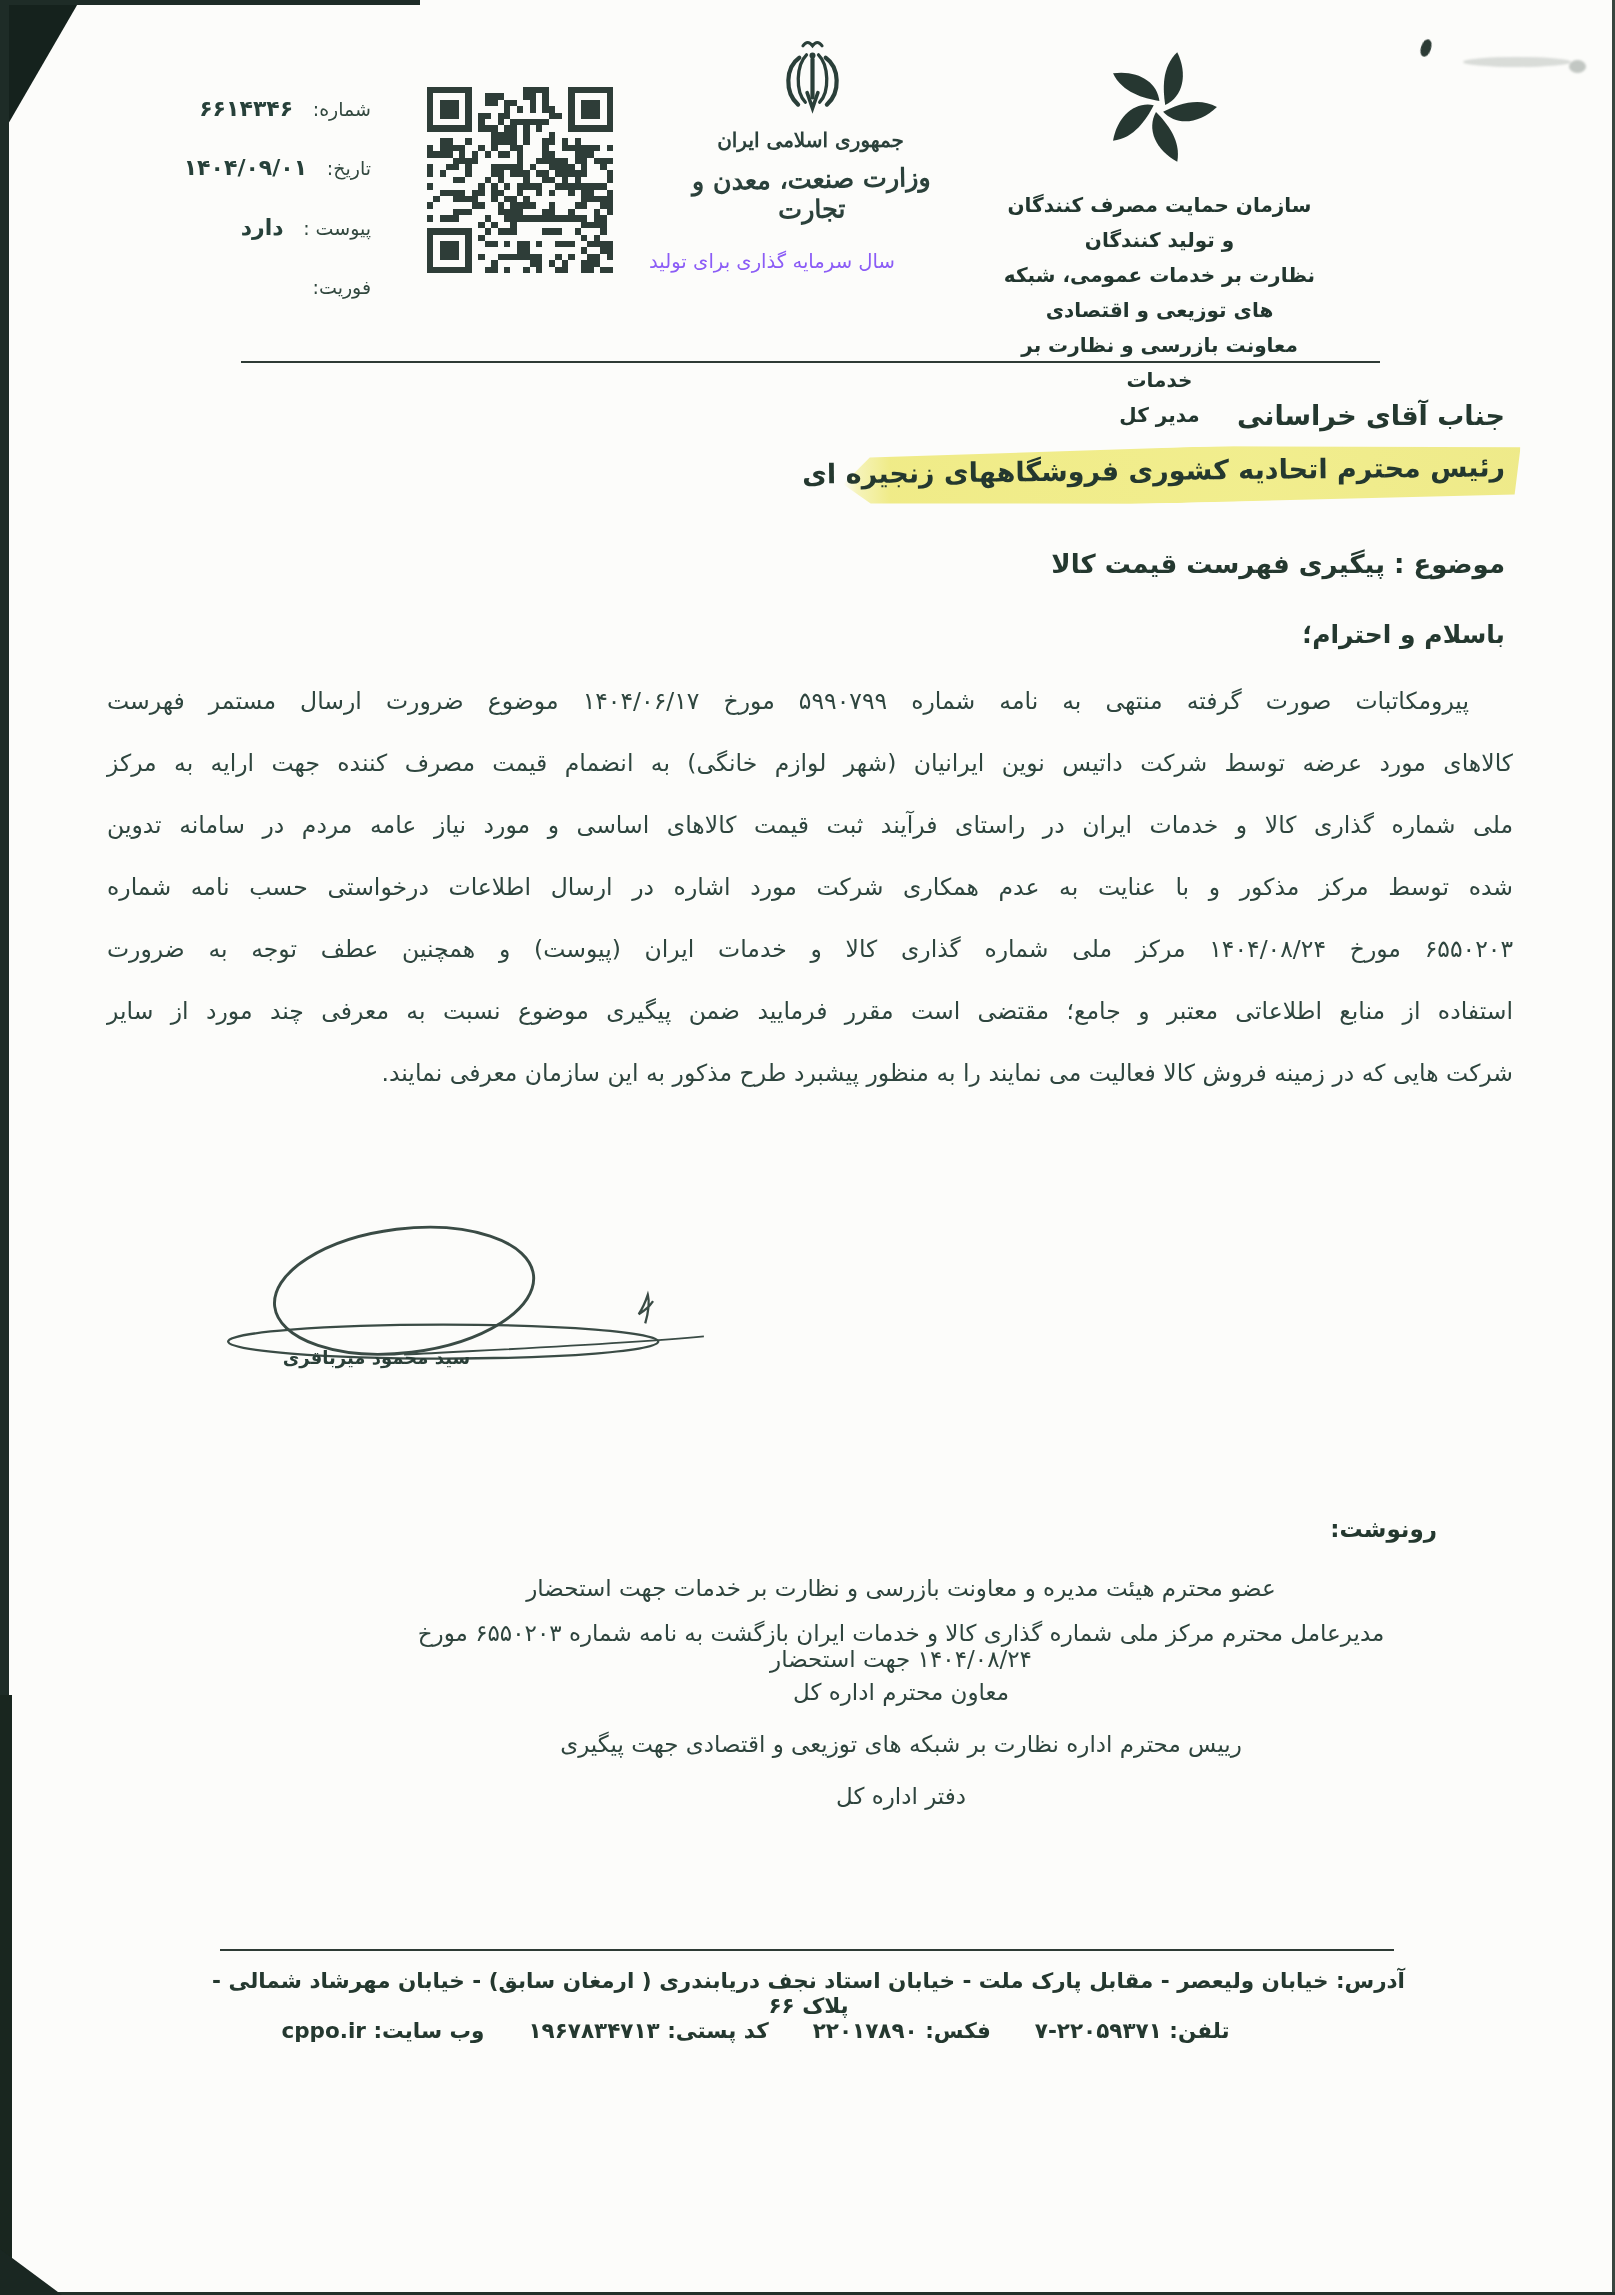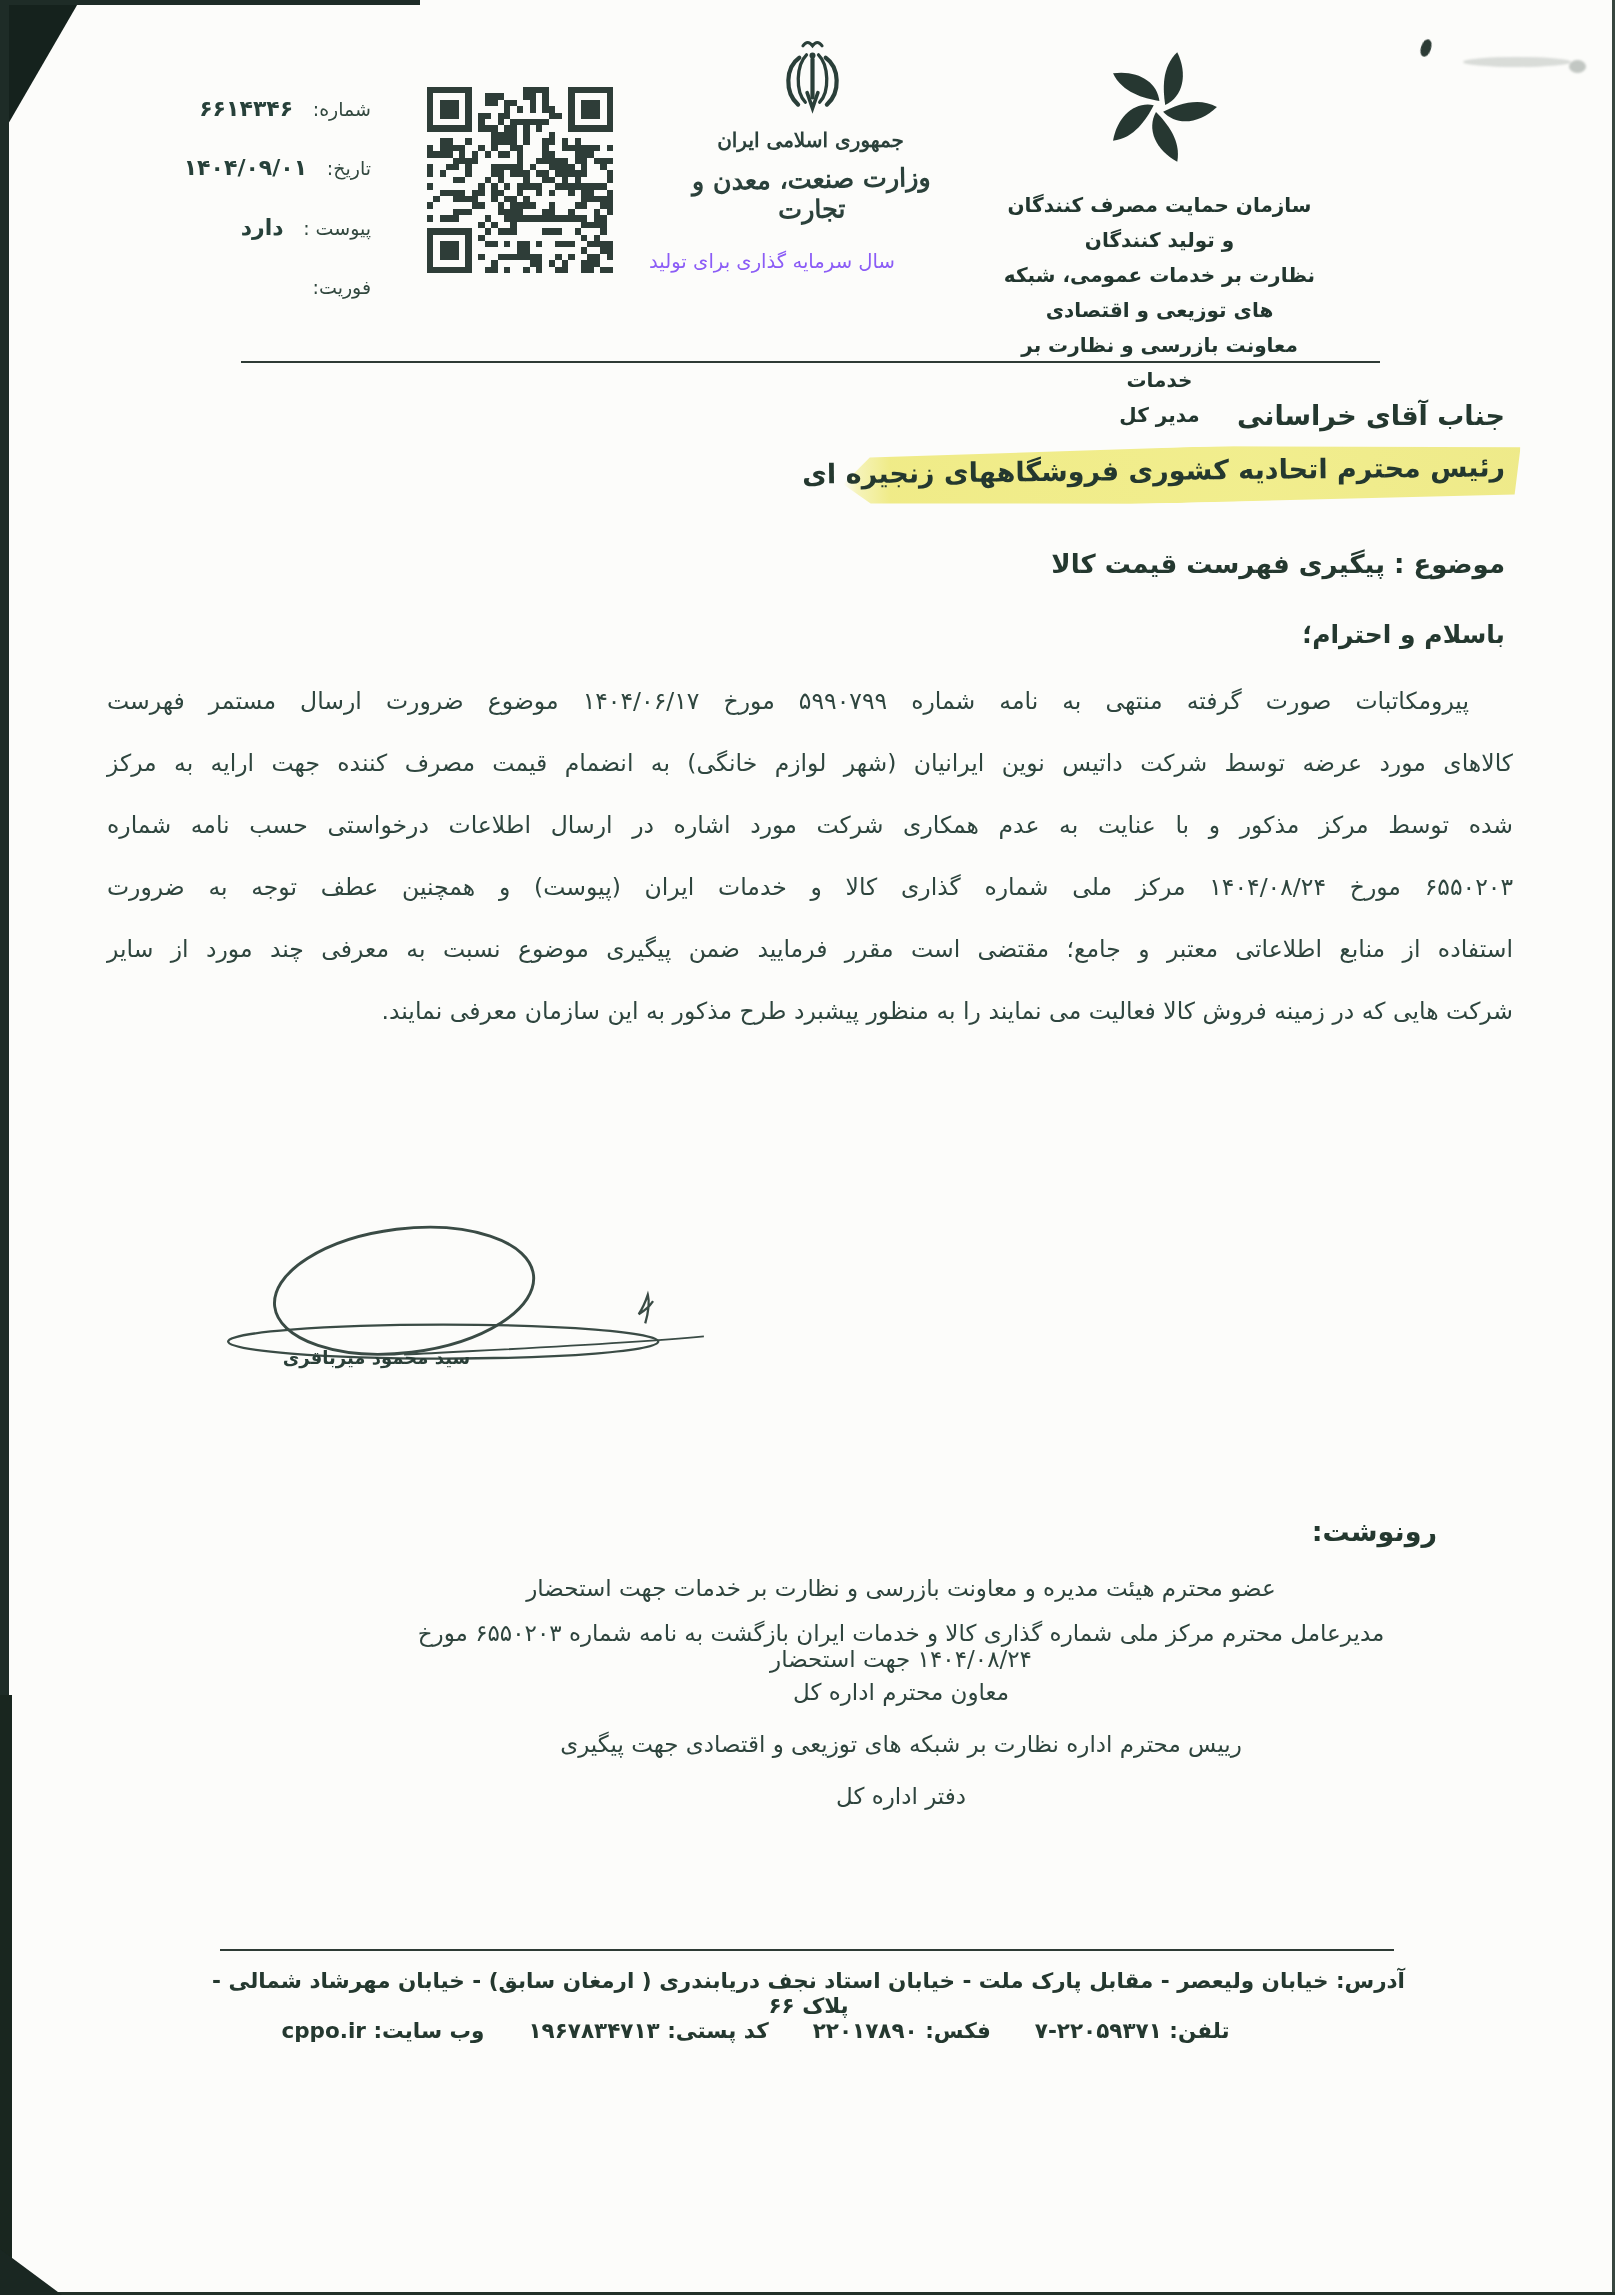--- a/index.html
+++ b/index.html
@@ -50,21 +50,21 @@
   .body-par{left:107px;top:670px;width:1406px;direction:rtl;}
   .body-line{height:62px;line-height:62px;font-size:23.5px;color:#2e453e;
     text-align:justify;text-align-last:justify;white-space:nowrap0;}
   .body-line.first{text-indent:44px;}
   .body-line.last{text-align:right;text-align-last:right;}
   
   .sig-name{left:220px;top:1347px;width:313px;text-align:center;direction:rtl;
     font-size:18px;font-weight:bold;color:#2a3f38;}
   
   .cc-label{left:1111px;top:1516px;width:326px;direction:rtl;text-align:right;
-    font-size:27px;font-weight:bold;color:#24382f;}
+    font-size:23px;font-weight:bold;color:#24382f;}
   .cc-item{position:absolute;left:365px;width:1072px;direction:rtl;text-align:center;
     font-size:23px;color:#2e443d;}
   
   .footer-address{left:196px;top:1968px;width:1225px;text-align:center;direction:rtl;
     font-size:21.5px;font-weight:bold;color:#24382f;}
   .footer-contact{left:143px;top:2018px;width:1225px;direction:rtl;display:flex;
     justify-content:center;gap:44px;font-size:21.5px;font-weight:bold;color:#24382f;}
   svg{display:block;}
 </style>
 </head>
@@ -465,20 +465,21 @@
 <div class="r-line" style="top:400px;font-size:27px;">جناب آقای خراسانی</div>
 <div class="highlight-band"></div>
 <div class="r-line" style="top:456px;font-size:27px;transform:rotate(-0.6deg);">رئیس محترم اتحادیه کشوری فروشگاههای زنجیره ای</div>
 
 <div class="r-line" style="top:549px;font-size:26px;">موضوع : پیگیری فهرست قیمت کالا</div>
 <div class="r-line" style="top:620px;font-size:25px;">باسلام و احترام؛</div>
 
 <div class="abs body-par">
   <div class="body-line first">پیرومکاتبات صورت گرفته منتهی به نامه شماره ۵۹۹۰۷۹۹ مورخ ۱۴۰۴/۰۶/۱۷ موضوع ضرورت ارسال مستمر فهرست</div>
   <div class="body-line">کالاهای مورد عرضه توسط شرکت داتیس نوین ایرانیان (شهر لوازم خانگی) به انضمام قیمت مصرف کننده جهت ارایه به مرکز</div>
+  <div class="body-line">ملی شماره گذاری کالا و خدمات ایران در راستای فرآیند ثبت قیمت کالاهای اساسی و مورد نیاز عامه مردم در سامانه تدوین</div>
   <div class="body-line">شده توسط مرکز مذکور و با عنایت به عدم همکاری شرکت مورد اشاره در ارسال اطلاعات درخواستی حسب نامه شماره</div>
   <div class="body-line">۶۵۵۰۲۰۳ مورخ ۱۴۰۴/۰۸/۲۴ مرکز ملی شماره گذاری کالا و خدمات ایران (پیوست) و همچنین عطف توجه به ضرورت</div>
   <div class="body-line">استفاده از منابع اطلاعاتی معتبر و جامع؛ مقتضی است مقرر فرمایید ضمن پیگیری موضوع نسبت به معرفی چند مورد از سایر</div>
   <div class="body-line last">شرکت هایی که در زمینه فروش کالا فعالیت می نمایند را به منظور پیشبرد طرح مذکور به این سازمان معرفی نمایند.</div>
 </div>
 
 <svg class="abs" style="left:189px;top:1206px;" width="554" height="163" viewBox="0 0 850 250">
   <g stroke="#3a4b45" fill="none" stroke-width="4">
     <ellipse cx="330" cy="130" rx="200" ry="95" transform="rotate(-7 330 130)" stroke-width="4.5"></ellipse>
     <ellipse cx="390" cy="208" rx="330" ry="26" stroke-width="3.5"></ellipse>

